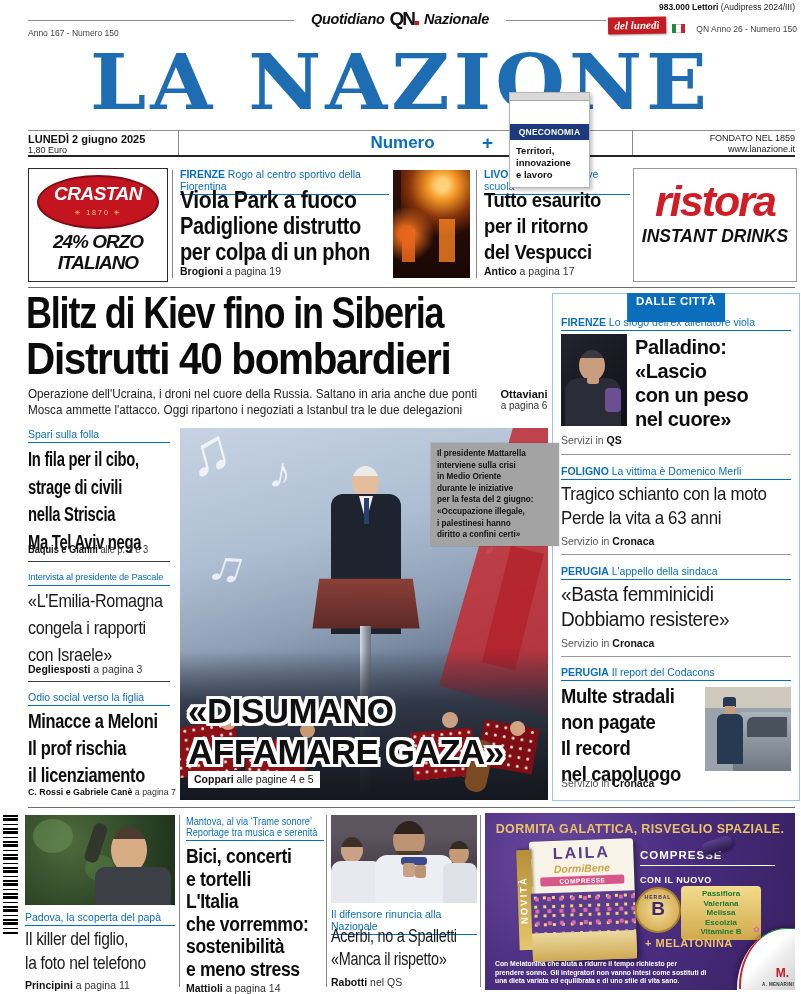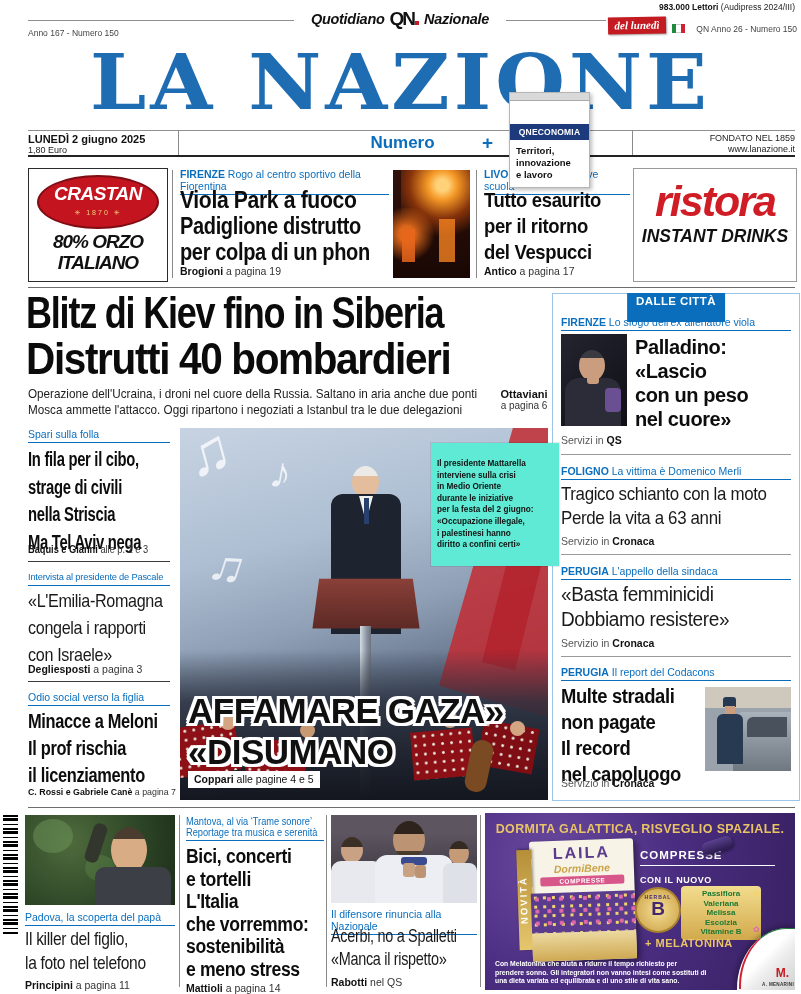--- a/index.html
+++ b/index.html
@@ -59,21 +59,21 @@
   .stand{font-size:13px;color:#1c1c1c;line-height:16px;}
   
   .rail{top:293px;left:552px;width:246px;height:506px;border:1.5px solid #9dc5e8;background:#fff;}
   .railbadge{top:-1px;left:50%;transform:translateX(-50%);background:#0a6ebd;color:#fff;font-weight:800;
              font-size:11.5px;letter-spacing:.4px;padding:2px 9px 15px;}
   
   .ph{overflow:hidden;position:absolute;}
   .ph div{position:absolute;}
   .notes{color:rgba(255,255,255,.75);font-size:60px;}
   .qshadow{text-shadow:-3px -3px 0 #fff,3px -3px 0 #fff,-3px 3px 0 #fff,3px 3px 0 #fff,0 -3px 0 #fff,0 3px 0 #fff,-3px 0 0 #fff,3px 0 0 #fff;}
-  .capbox{top:443px;left:431px;width:116px;background:#5eead4;padding:15px 6px;z-index:4;
+  .capbox{top:443px;left:431px;width:116px;background:#a3a3a3;padding:5px 6px;z-index:4;
           font-size:8.2px;font-weight:700;line-height:11.6px;color:#111;box-shadow:0 0 0 1px rgba(0,0,0,.08);}
   .quote{left:188px;font-size:35px;font-weight:900;letter-spacing:-0.5px;color:#101010;z-index:4;}
   .qbybox{top:771px;left:188px;background:#fff;padding:2px 6px 3px;font-size:10.5px;z-index:4;}
   
   .barcode{background:repeating-linear-gradient(180deg,#000 0 2px,#fff 2px 3px,#000 3px 6px,#fff 6px 9px,#000 9px 10px,#fff 10px 13px);}
   
   .laila{background:radial-gradient(circle at 22% 28%,#6b4aa0 0%,#4a2d80 45%,#372060 100%);overflow:hidden;}
   .laila .adh{top:8px;left:0;width:100%;text-align:center;color:#e9c467;font-weight:800;font-size:13px;letter-spacing:.4px;}
   .lbox{left:46px;top:27px;width:104px;height:120px;background:#f7f3e7;border-radius:3px;transform:rotate(-2deg);
         box-shadow:3px 3px 6px rgba(0,0,0,.45);}
@@ -153,21 +153,21 @@
     <span class="line" style="text-align:right;">FONDATO NEL 1859</span>
     <span class="line" style="text-align:right;">www.lanazione.it</span>
   </div>
 
   <div class="abs adbox" style="top:168px;left:28px;width:138px;height:112px;">
     <div class="crastan-oval">
       <div class="cb">CRASTAN</div>
       <div class="cy">✳ 1870 ✳</div>
     </div>
     <div class="crastan-tx">
-      <span class="line" style="text-align:center">80% ORZO</span>
+      <span class="line" style="text-align:center">24% ORZO</span>
       <span class="line" style="text-align:center">ITALIANO</span>
     </div>
   </div>
   <div class="abs vline" style="top:170px;left:172px;height:108px;"></div>
 
   <div class="abs kicker" style="top:168px;left:180px;width:209px;"><span class="city">FIRENZE</span> <span>Rogo al centro sportivo della Fiorentina</span></div>
   <div class="abs hl" style="top:187px;left:180px;font-size:23px;line-height:26px;">
     <span class="line" style="transform:scaleX(.92)">Viola Park a fuoco</span>
     <span class="line" style="transform:scaleX(.87)">Padiglione distrutto</span>
     <span class="line" style="transform:scaleX(.87)">per colpa di un phon</span>
@@ -325,22 +325,22 @@
     <span class="line">interviene sulla crisi</span>
     <span class="line">in Medio Oriente</span>
     <span class="line">durante le iniziative</span>
     <span class="line">per la festa del 2 giugno:</span>
     <span class="line">«Occupazione illegale,</span>
     <span class="line">i palestinesi hanno</span>
     <span class="line">diritto a confini certi»</span>
   </div>
 
   <div class="abs quote qshadow" style="top:690px;">
+    <span class="line" style="line-height:41px;">«DISUMANO</span>
     <span class="line" style="line-height:41px;">AFFAMARE GAZA»</span>
-    <span class="line" style="line-height:41px;">«DISUMANO</span>
   </div>
   <div class="abs qbybox"><span class="bb">Coppari</span><span> alle pagine 4 e 5</span></div>
 
   <div class="abs rule" style="top:807px;left:28px;width:767px;"></div>
 
   <div class="abs barcode" style="top:815px;left:3px;width:15px;height:120px;"></div>
 
   <div class="ph" style="top:815px;left:25px;width:150px;height:90px;background:radial-gradient(circle at 30% 30%,#4e6b3c,#2c4426 60%,#1b2d17);">
     <div style="left:8px;top:4px;width:40px;height:34px;border-radius:50%;background:rgba(110,150,90,.5);"></div>
     <div style="left:60px;top:40px;width:30px;height:26px;border-radius:50%;background:rgba(90,130,70,.45);"></div>

